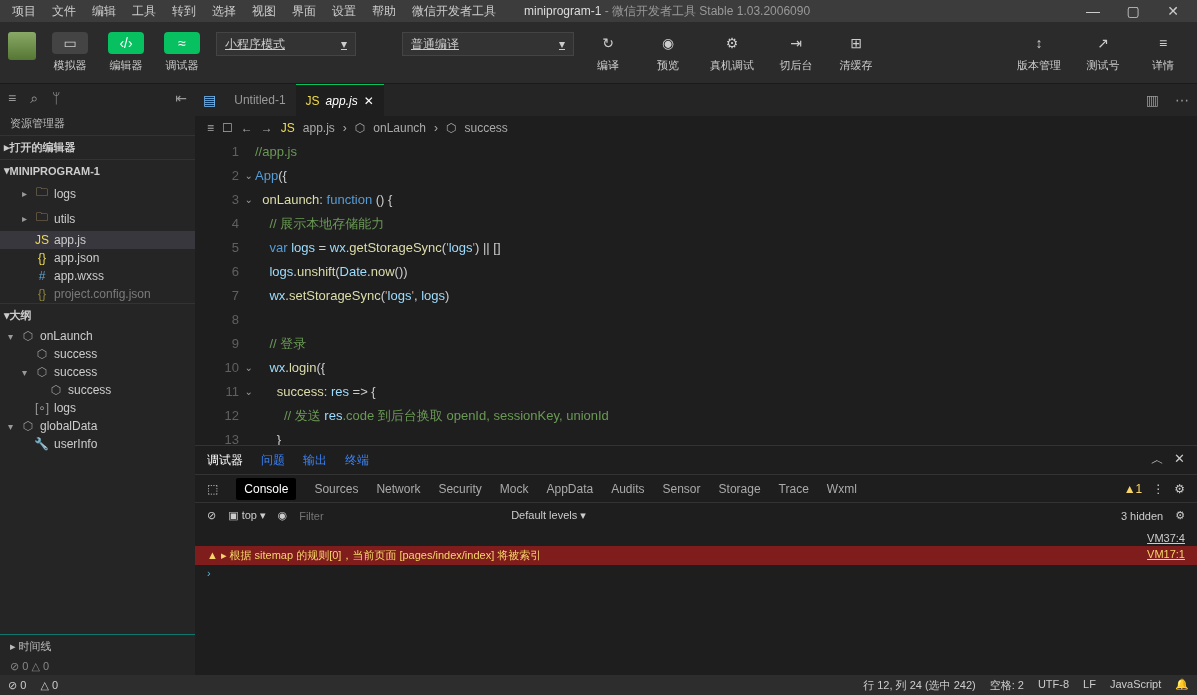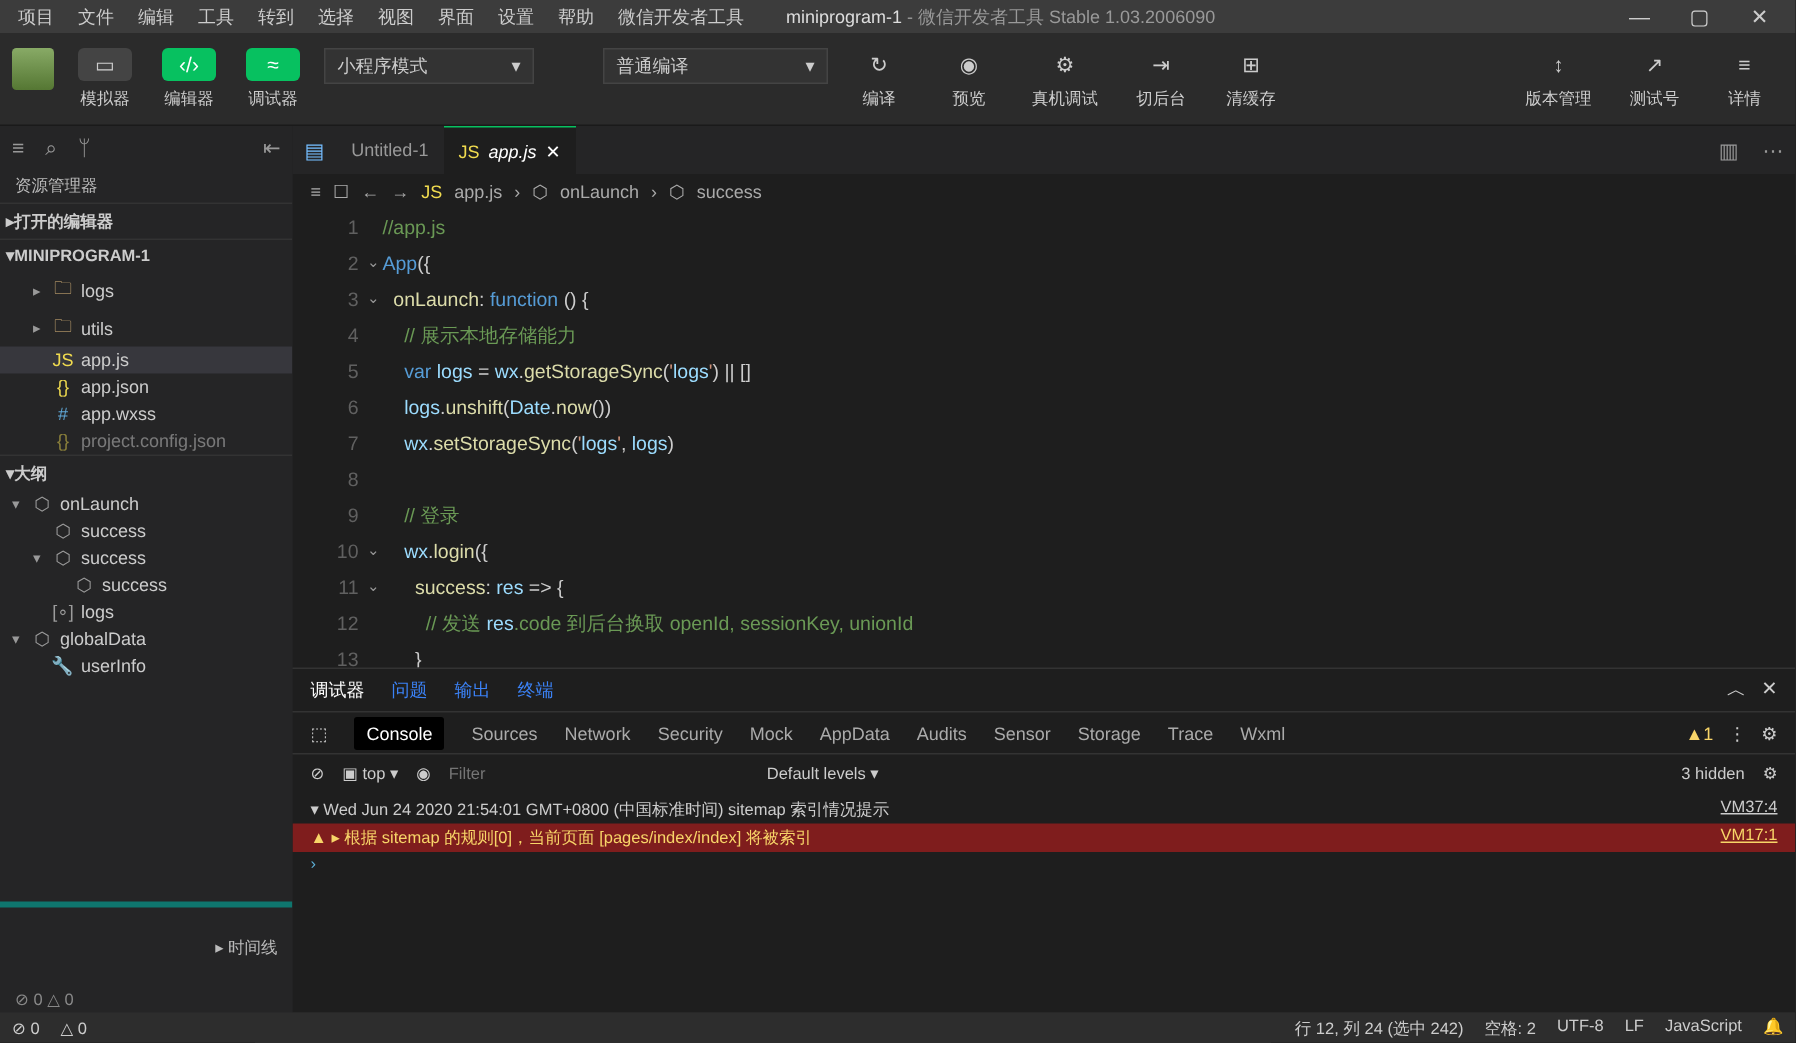--- a/index.html
+++ b/index.html
@@ -9,21 +9,21 @@
 .menubar .title { margin-left: 20px; color: #999; }
 .menubar .title .bright { color: #ddd; }
 .win-ctrls { margin-left: auto; display: flex; }
 .win-ctrls span { width: 40px; text-align: center; font-size: 14px; cursor: pointer; }
 .toolbar { height: 62px; background: #2b2b2b; display: flex; align-items: flex-start; padding: 6px 8px; gap: 8px; border-bottom: 1px solid #1a1a1a; }
 .tool-group { display: flex; gap: 4px; }
 .tool-btn { display: flex; flex-direction: column; align-items: center; justify-content: center; padding: 4px 8px; cursor: pointer; font-size: 11px; color: #ccc; }
 .tool-btn .ico { width: 36px; height: 22px; border-radius: 4px; display: flex; align-items: center; justify-content: center; font-size: 14px; margin-bottom: 4px; }
 .ico-dark { background: #444; }
 .ico-green { background: #07c160; color: #fff; }
-.dropdown { height: 24px; background: #333; border: 1px solid #444; display: flex; align-items: center; padding: 0 8px; font-size: 12px; color: #ccc; margin-top: 4px; cursor: pointer; }
+.dropdown { height: 24px; background: #333; border: 1px solid #444; display: flex; align-items: center; padding: 0 8px; font-size: 12px; color: #ccc; margin-top: 4px; cursor: pointer; text-decoration: underline; }
 .dropdown .arrow { margin-left: auto; }
 .main { display: flex; height: calc(100% - 84px - 20px); }
 .sidebar { width: 195px; background: #252526; display: flex; flex-direction: column; font-size: 12px; overflow: hidden; }
 .sidebar-icons { height: 28px; display: flex; align-items: center; padding: 0 8px; gap: 14px; }
 .sidebar-icons span { font-size: 14px; color: #999; cursor: pointer; }
 .sidebar-header { padding: 4px 10px; font-size: 11px; color: #bbb; }
 .tree { overflow-y: auto; }
 .tree-item { display: flex; align-items: center; padding: 2px 4px; cursor: pointer; white-space: nowrap; }
 .tree-item.active { background: #37373d; }
 .tree-item .chev { width: 12px; font-size: 10px; color: #999; }
@@ -55,21 +55,21 @@
 .devtools-tabs .dtab.active { background: #000; color: #fff; padding: 4px 8px; border-radius: 2px; }
 .devtools-tabs .right { margin-left: auto; display: flex; gap: 10px; align-items: center; }
 .console-toolbar { height: 26px; display: flex; align-items: center; padding: 0 12px; gap: 12px; font-size: 11px; border-top: 1px solid #333; }
 .console-toolbar .filter { flex: 1; max-width: 200px; background: transparent; border: none; color: #ccc; font-size: 11px; }
 .console-body { flex: 1; font-family: Consolas, monospace; font-size: 11px; padding: 2px 0; overflow: auto; }
 .console-line { padding: 2px 12px; display: flex; }
 .console-line.warn { background: #7f1d1d; color: #f8d568; }
 .console-line .lnk { margin-left: auto; text-decoration: underline; cursor: pointer; }
 .statusbar { position: absolute; bottom: 0; left: 0; right: 0; height: 20px; background: #2d2d2d; display: flex; align-items: center; padding: 0 8px; font-size: 11px; color: #ccc; gap: 14px; }
 .statusbar .right { margin-left: auto; display: flex; gap: 14px; }
-.timeline { padding: 19px 10px; font-size: 11px; color: #bbb; border-top: 4px solid #0f766e; cursor: pointer; text-align: right; }
+.timeline { padding: 4px 10px; font-size: 11px; color: #bbb; border-top: 1px solid #0f766e; cursor: pointer; }
 .folder-ico { color: #dcb67a; }
 .js-ico { color: #f0db4f; }
 .json-ico { color: #f0db4f; }
 .css-ico { color: #5fa6d5; }
 .cube-ico { color: #9b9b9b; }
 </style>
 </head>
 <body>
 
 <div class="menubar">
@@ -106,21 +106,21 @@
     <div class="tool-btn">
         <div class="ico ico-green">≈</div>
         <span>调试器</span>
       </div>
   </div>
   <div class="dropdown" style="width:140px">
       <span>小程序模式</span>
       <span class="arrow">▾</span>
     </div>
   <div style="width:30px"></div>
-  <div class="dropdown" style="width:150px">
+  <div class="dropdown" style="width:172px">
       <span>普通编译</span>
       <span class="arrow">▾</span>
     </div>
   <div class="tool-btn">
       <div class="ico">↻</div>
       <span>编译</span>
     </div>
   <div class="tool-btn">
       <div class="ico">◉</div>
       <span>预览</span>
@@ -329,21 +329,20 @@
         <span>⊘</span>
         <span>▣ <span>top</span> ▾</span>
         <span>◉</span>
         <input class="filter" placeholder="Filter" style="">
         <span>Default levels ▾</span>
         <span style="margin-left:auto">3 hidden</span>
         <span>⚙</span>
       </div>
       <div class="console-body" id="console-body">
           <div class="console-line ">
-            <span>▾ Wed Jun 24 2020 21:54:01 GMT+0800 (中国标准时间) sitemap 索引情况提示</span>
             <span class="lnk">VM37:4</span>
           </div>
           <div class="console-line warn">
             <span>▲ ▸ 根据 sitemap 的规则[0]，当前页面 [pages/index/index] 将被索引</span>
             <span class="lnk">VM17:1</span>
           </div>
           <div class="console-line" style="color: rgb(93, 176, 215);">›</div>
         </div>
     </div>
   </div>

